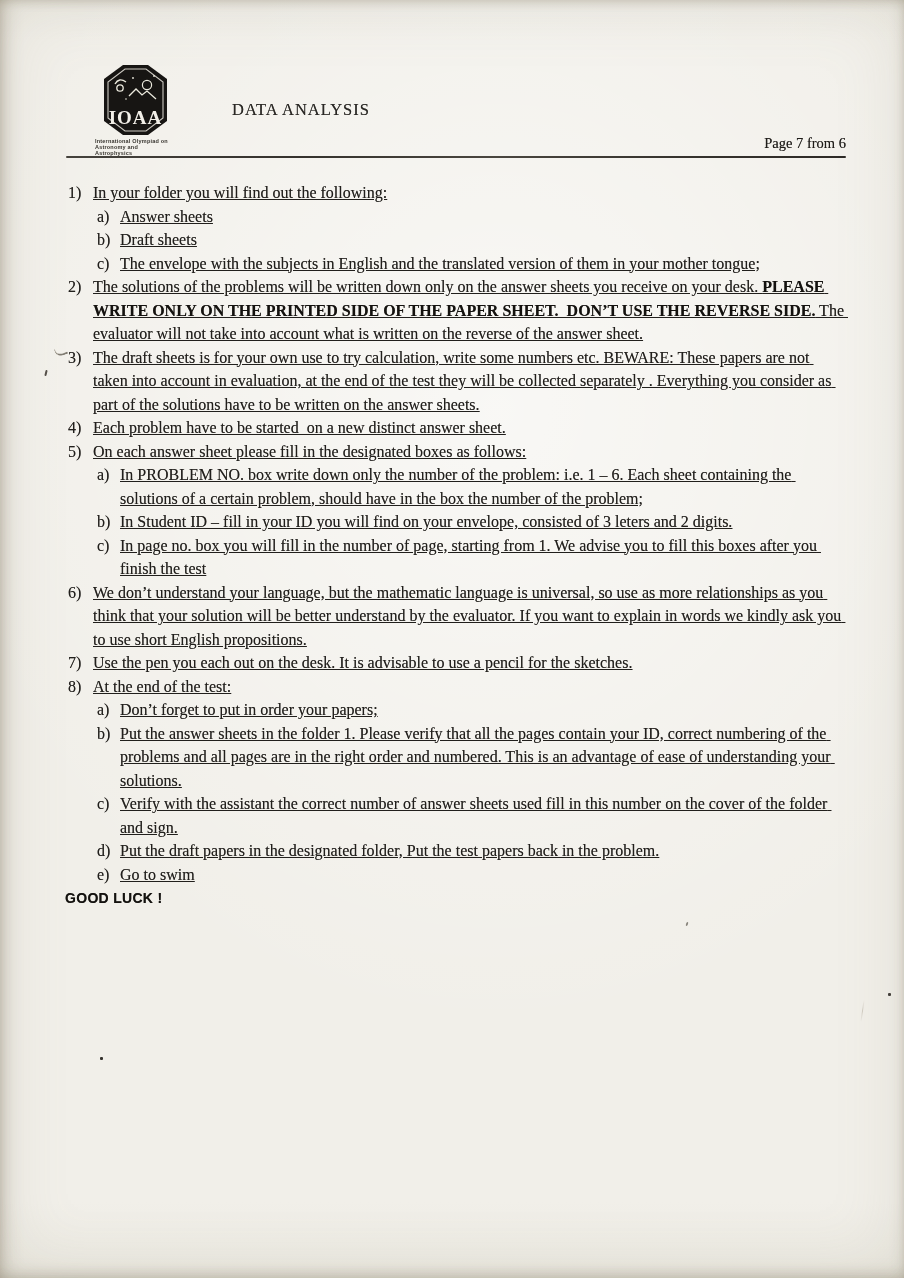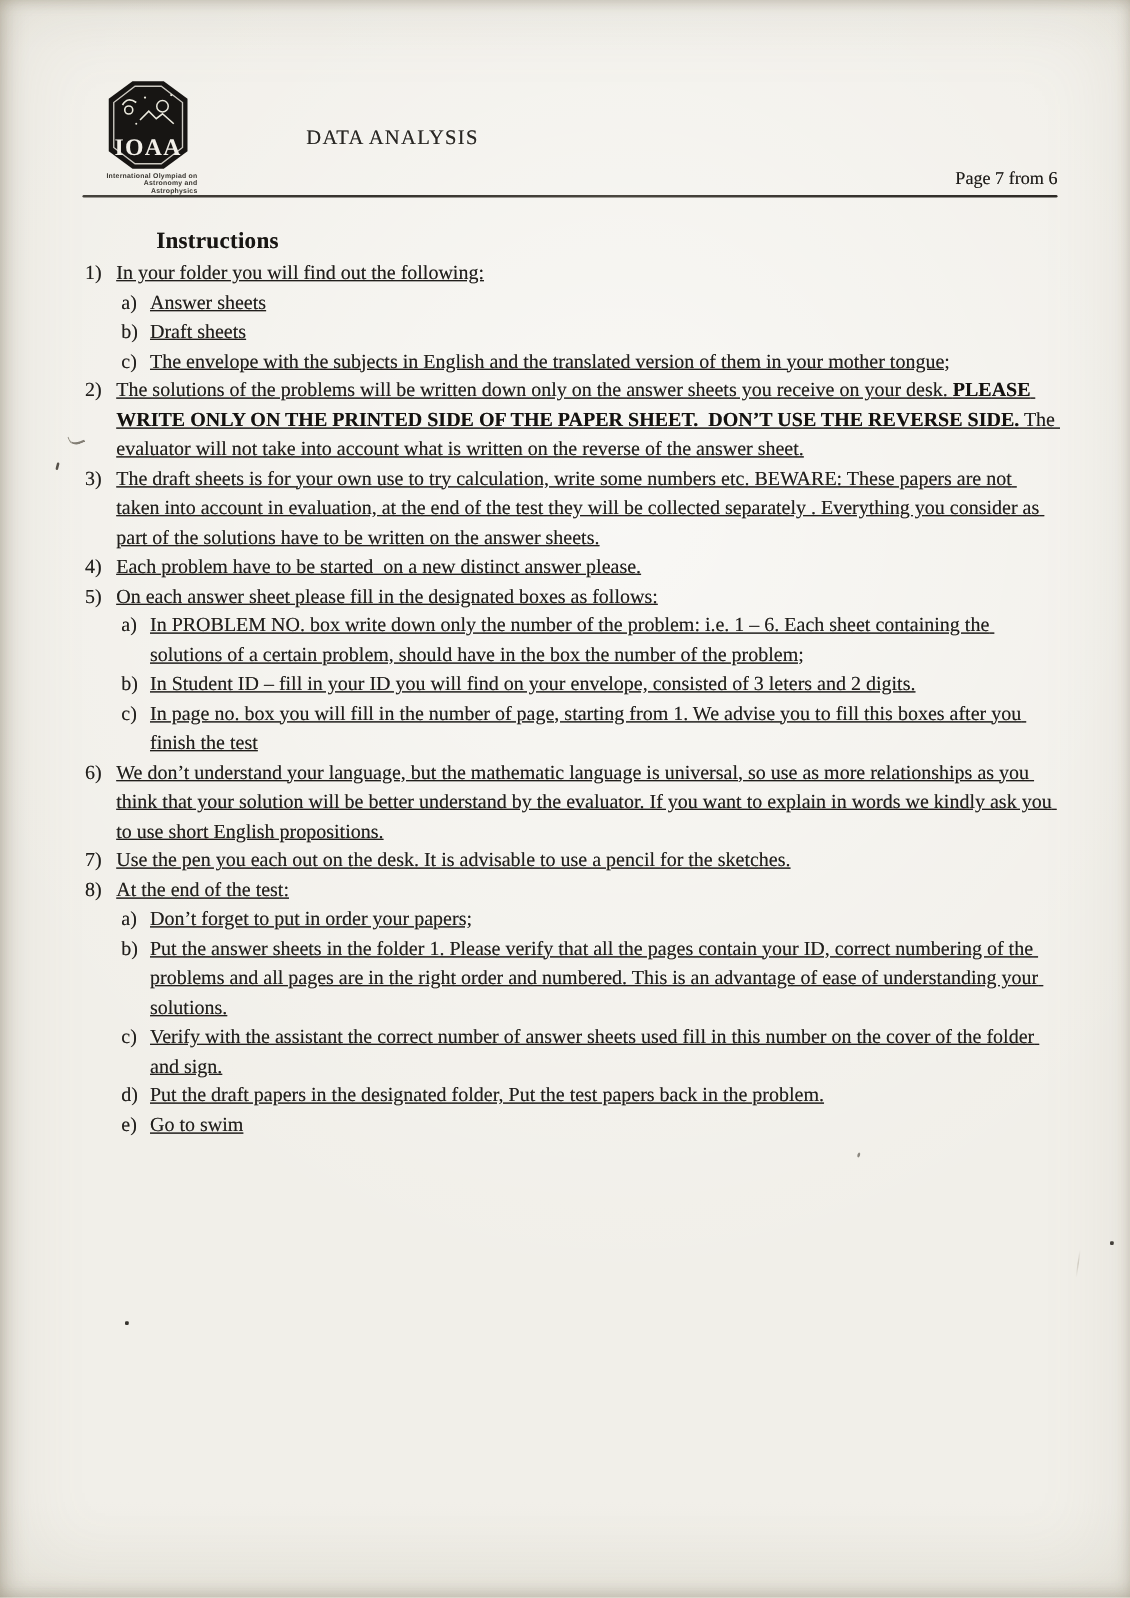--- a/index.html
+++ b/index.html
@@ -20,29 +20,29 @@
     position:absolute;inset:0;pointer-events:none;z-index:40;
     box-shadow:
       inset 0 0 70px rgba(150,140,120,0.16),
       inset 12px 0 20px -10px rgba(130,120,100,0.45),
       inset -7px 0 16px -9px rgba(130,120,100,0.30),
       inset 0 -9px 18px -9px rgba(130,120,100,0.40),
       inset 0 7px 12px -7px rgba(140,130,110,0.32);
   }
 
   
-  .logo{position:absolute;left:78px;top:64px;width:80px;text-align:right;}
+  .logo{position:absolute;left:95px;top:64px;width:80px;text-align:left;}
   .logo svg{display:block;margin:0 auto;}
   .logo-caption{
     margin-top:2px;font-family:"Liberation Sans",sans-serif;font-weight:bold;
     font-size:5.5px;line-height:6px;letter-spacing:0.2px;color:#38352f;
     filter:blur(0.35px);
   }
   .doc-title{
-    position:absolute;left:245px;top:100px;
+    position:absolute;left:232px;top:100px;
     font-size:16.5px;letter-spacing:1px;color:#2a2825;
     text-shadow:0 0 0.4px rgba(40,38,35,0.6);
     text-align:center;
   }
   .page-indicator{
     position:absolute;right:58px;top:135px;
     font-size:14.5px;color:#1e1c19;
     text-shadow:0 0 0.4px rgba(30,28,25,0.6);
   }
   .header-rule{
@@ -110,21 +110,20 @@
       <div>International Olympiad on</div>
       <div>Astronomy and Astrophysics</div>
     </div>
   </div>
 
   <div class="doc-title">DATA ANALYSIS</div>
   <div class="page-indicator">Page 7 from 6</div>
   <div class="header-rule"></div>
 
   <div class="content">
-    <h1>Instructions</h1>
     <div id="list">
         <div class="item">
           <div class="lbl">1)</div>
           <div class="item-body"><span>In your folder you will find out the following:</span></div>
         </div>
         <div class="item sub">
           <div class="lbl">a)</div>
           <div class="item-body"><span>Answer sheets</span></div>
         </div>
         <div class="item sub">
@@ -138,21 +137,21 @@
         <div class="item">
           <div class="lbl">2)</div>
           <div class="item-body"><span>The solutions of the problems will be written down only on the answer sheets you receive on your desk. </span><span class="bold">PLEASE WRITE ONLY ON THE PRINTED SIDE OF THE PAPER SHEET.  DON’T USE THE REVERSE SIDE.</span><span> The evaluator will not take into account what is written on the reverse of the answer sheet.</span></div>
         </div>
         <div class="item">
           <div class="lbl">3)</div>
           <div class="item-body"><span>The draft sheets is for your own use to try calculation, write some numbers etc. BEWARE: These papers are not taken into account in evaluation, at the end of the test they will be collected separately . Everything you consider as part of the solutions have to be written on the answer sheets.</span></div>
         </div>
         <div class="item">
           <div class="lbl">4)</div>
-          <div class="item-body"><span>Each problem have to be started  on a new distinct answer please.</span></div>
+          <div class="item-body"><span>Each problem have to be started  on a new distinct answer sheet.</span></div>
         </div>
         <div class="item">
           <div class="lbl">5)</div>
           <div class="item-body"><span>On each answer sheet please fill in the designated boxes as follows:</span></div>
         </div>
         <div class="item sub">
           <div class="lbl">a)</div>
           <div class="item-body"><span>In PROBLEM NO. box write down only the number of the problem: i.e. 1 – 6. Each sheet containing the solutions of a certain problem, should have in the box the number of the problem;</span></div>
         </div>
         <div class="item sub">
@@ -189,20 +188,21 @@
         </div>
         <div class="item sub">
           <div class="lbl">d)</div>
           <div class="item-body"><span>Put the draft papers in the designated folder, Put the test papers back in the problem.</span></div>
         </div>
         <div class="item sub">
           <div class="lbl">e)</div>
           <div class="item-body"><span>Go to swim</span></div>
         </div>
       </div>
+    <div class="footer-note">GOOD LUCK !</div>
   </div>
 
   <div class="speck squiggle"></div>
   <div class="speck tick"></div>
   <div class="speck comma"></div>
   <div class="speck dot-a"></div>
   <div class="speck dot-b"></div>
   <div class="speck scratch"></div>
 
   <div class="vignette"></div>

